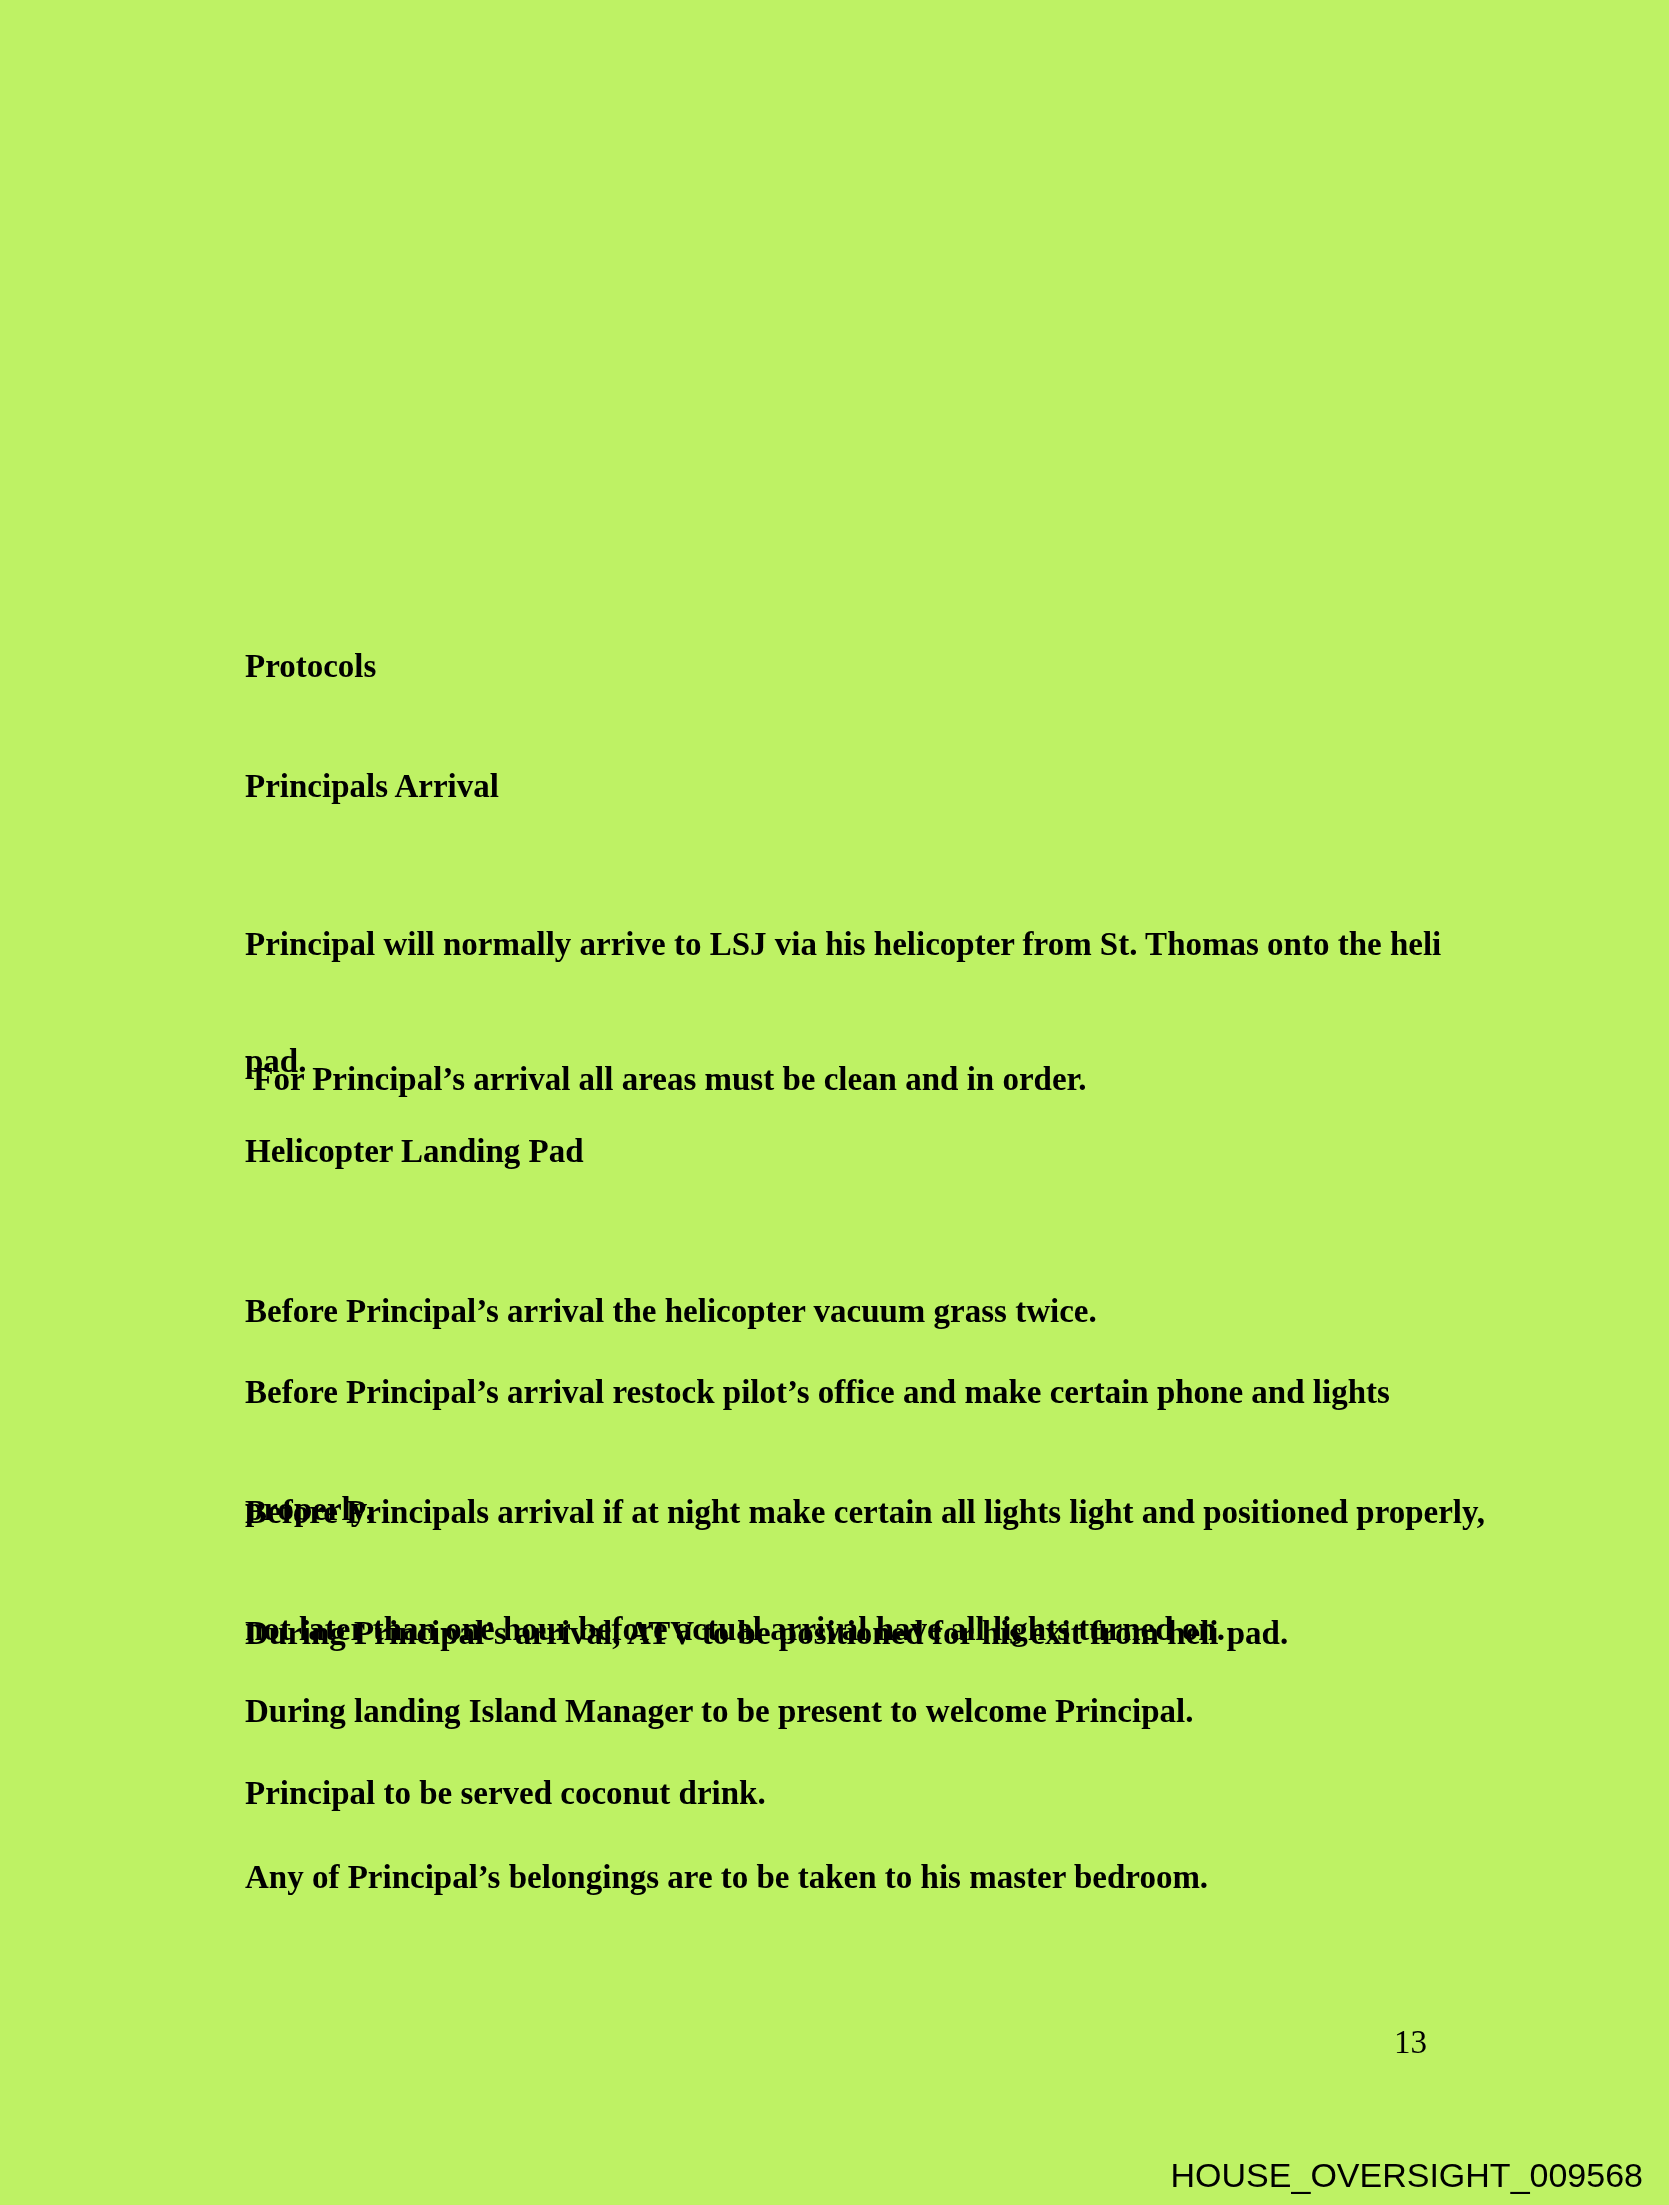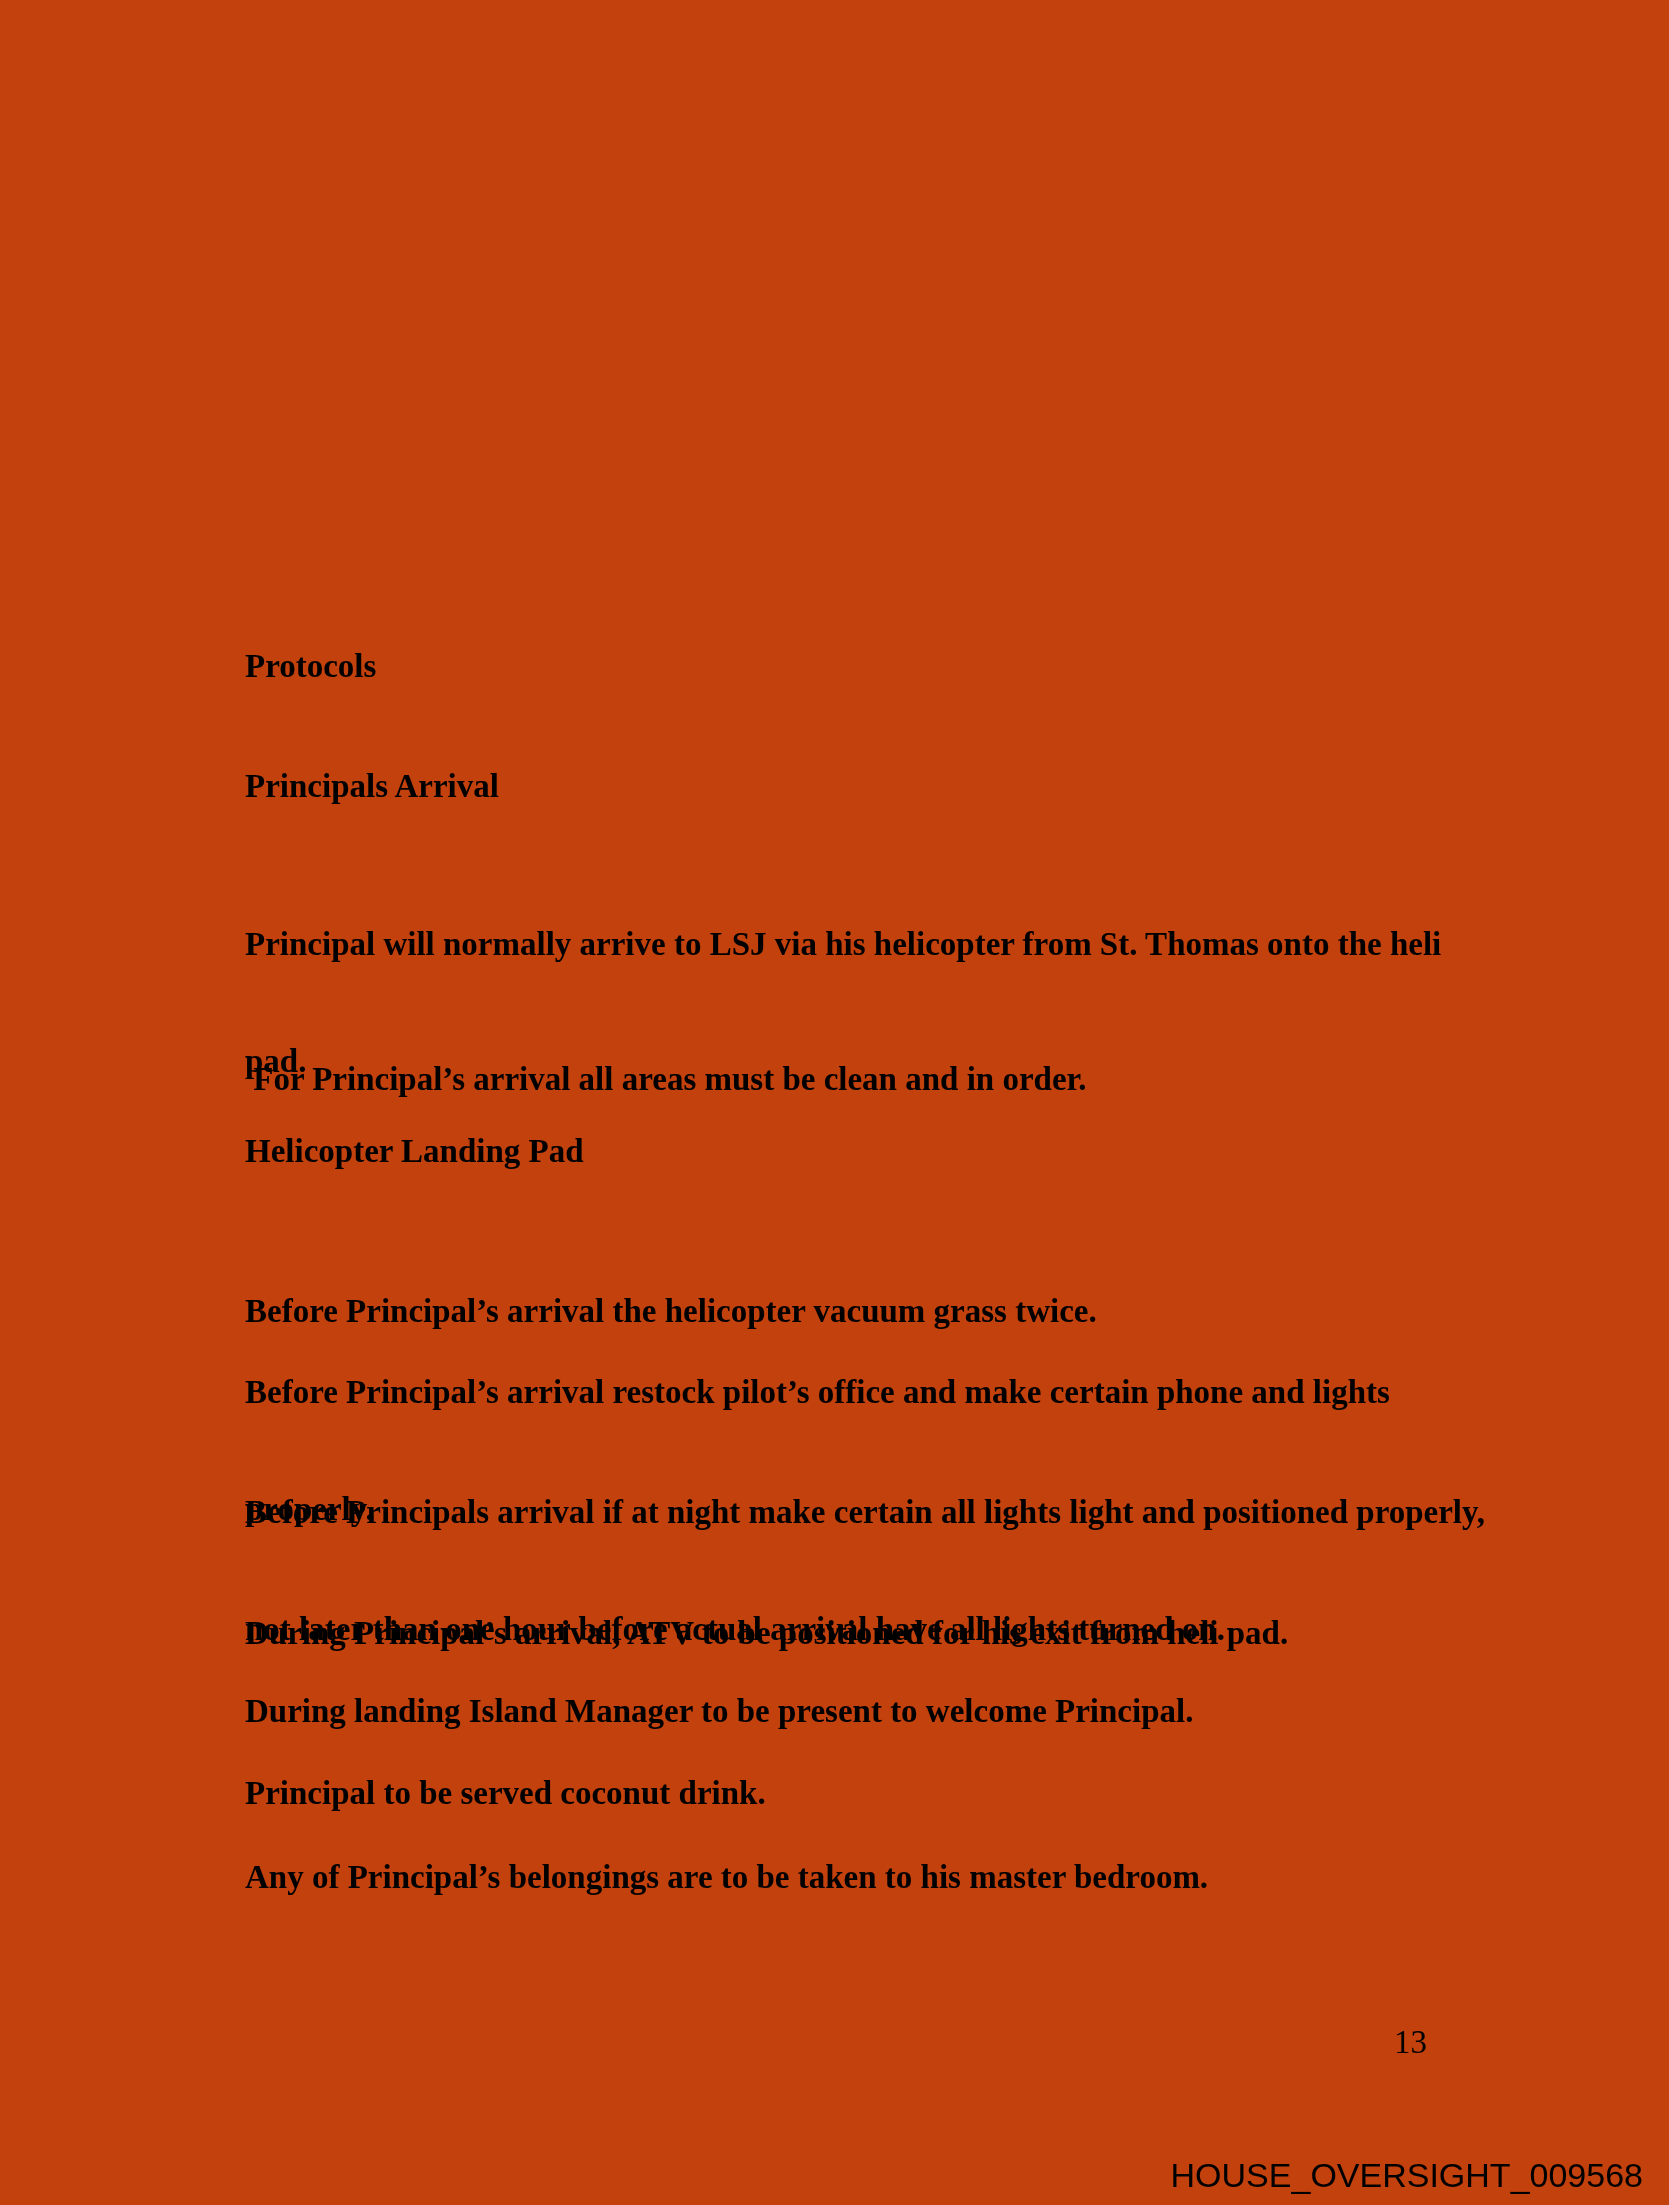--- a/index.html
+++ b/index.html
@@ -4,21 +4,21 @@
 <style>
   html, body {
     margin: 0;
     padding: 0;
     background: #ffffff;
   }
   .page {
     position: relative;
     width: 1669px;
     height: 2205px;
-    background: #c2410c;
+    background: #bef264;
     overflow: hidden;
   }
   .textline {
     position: absolute;
     left: 245px;
     width: 1185px;
     color: #000000;
     font-family: "Liberation Serif", "DejaVu Serif", serif;
     font-size: 33px;
     line-height: 39px;

